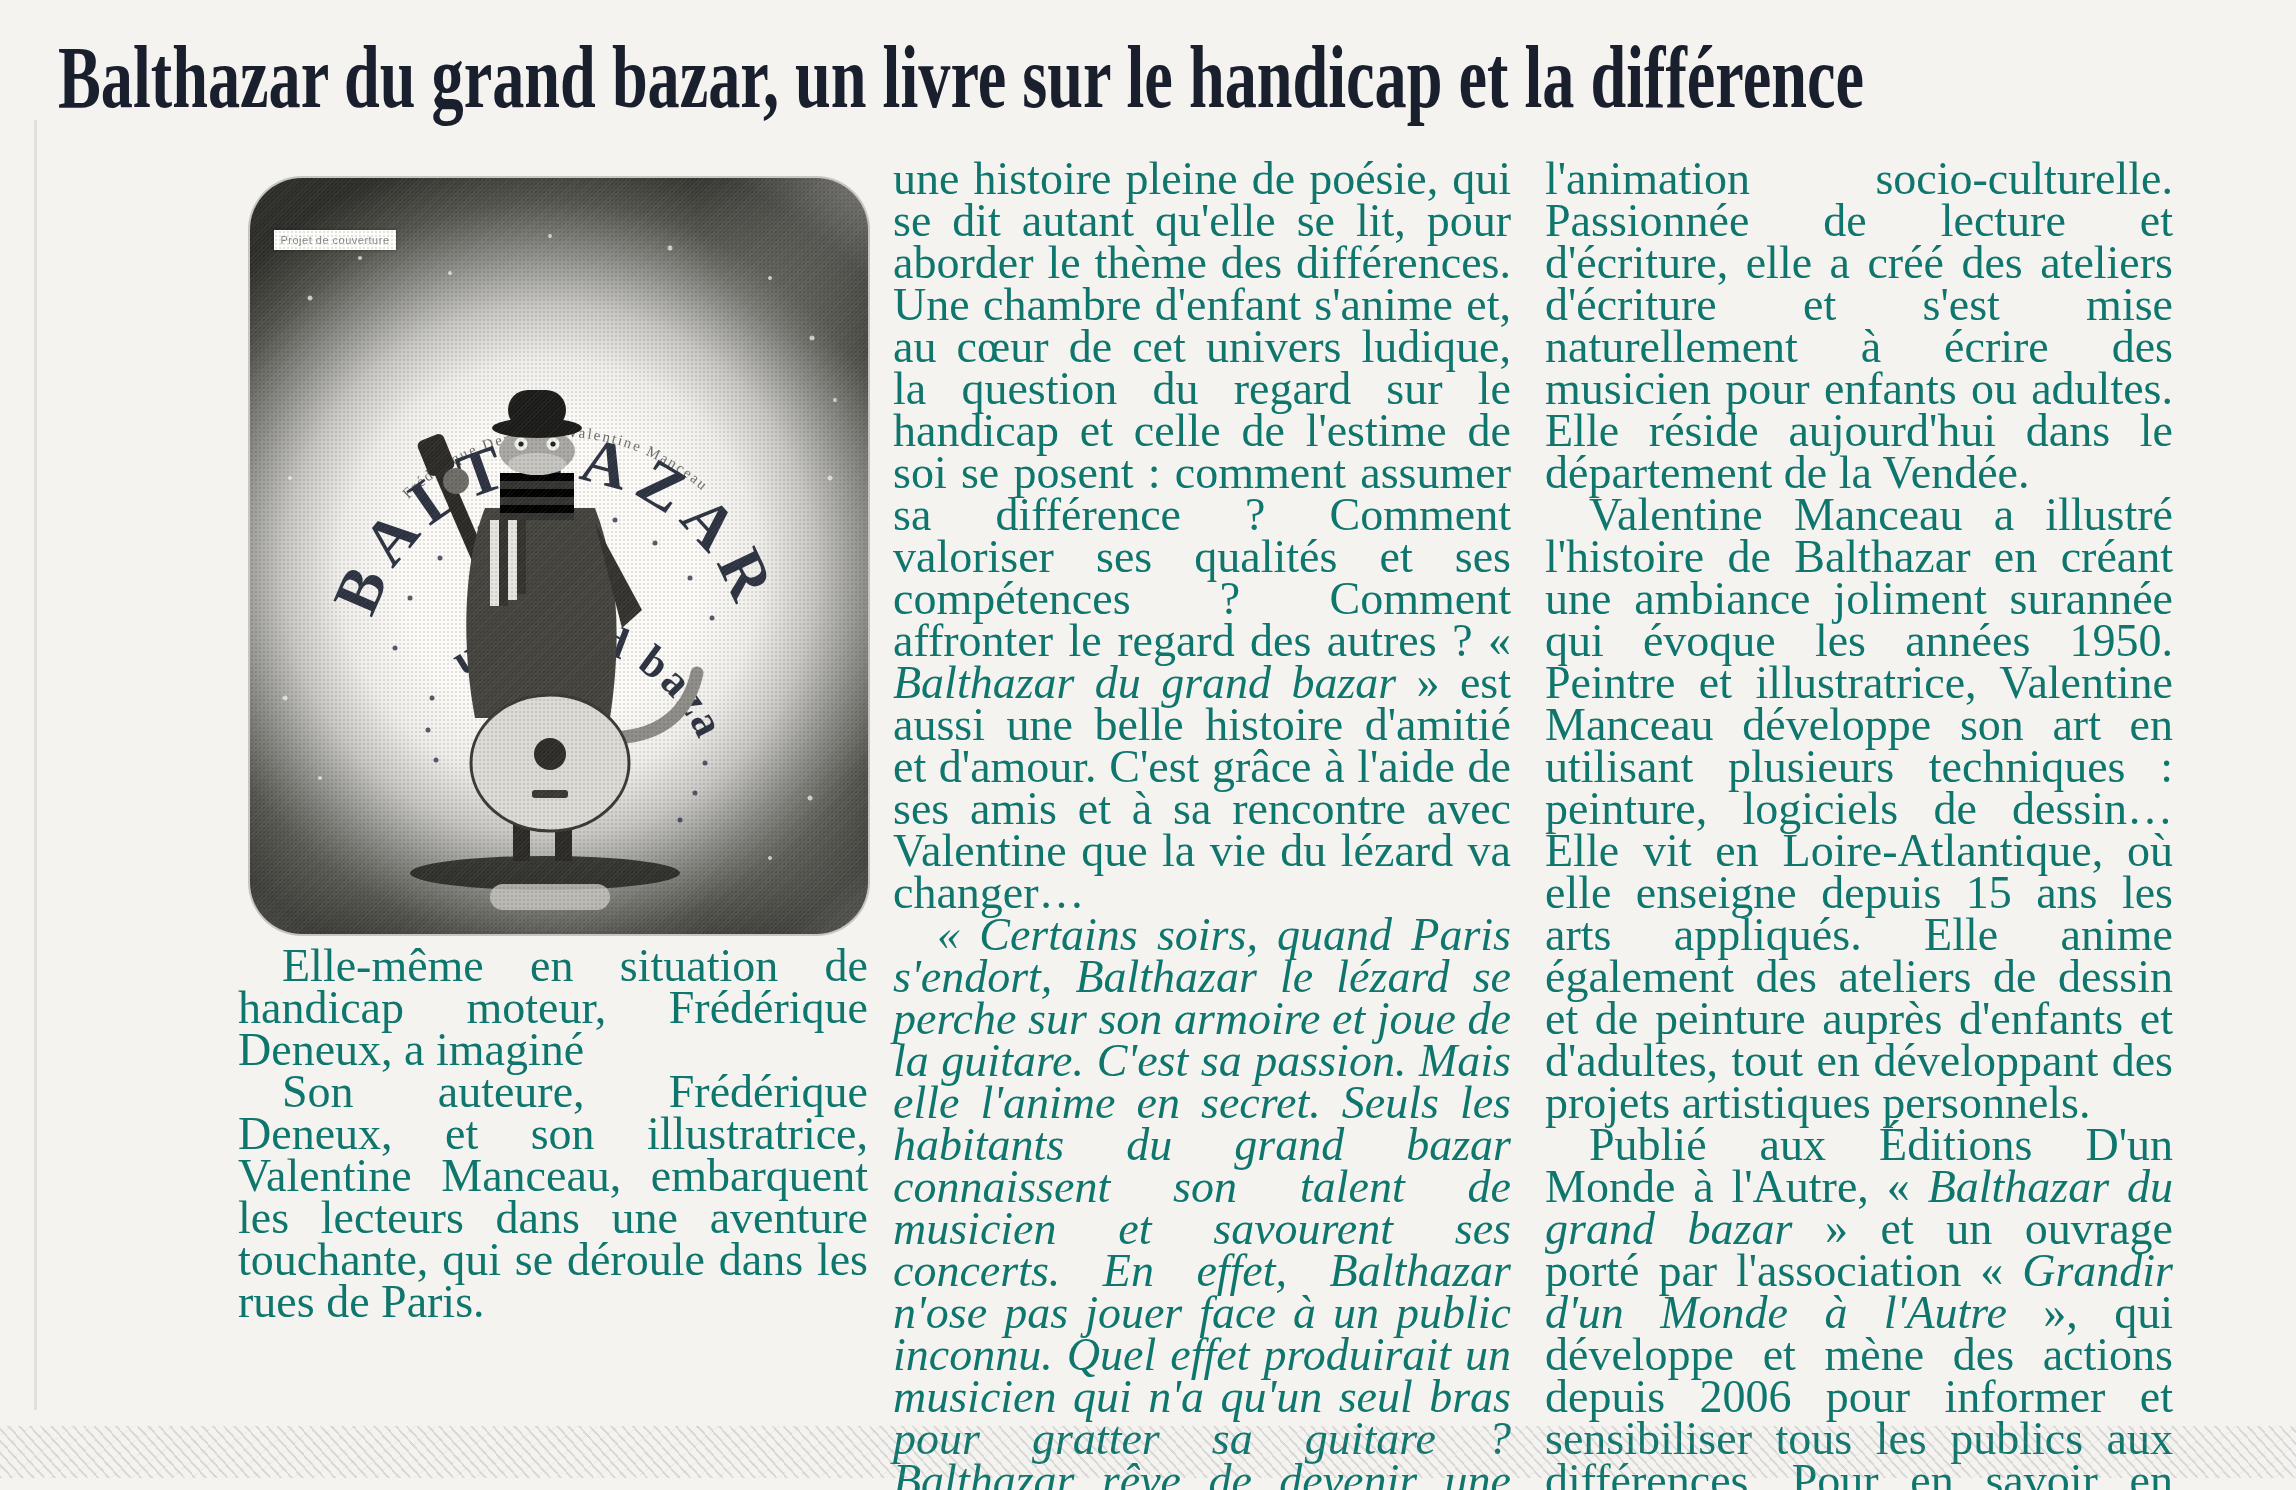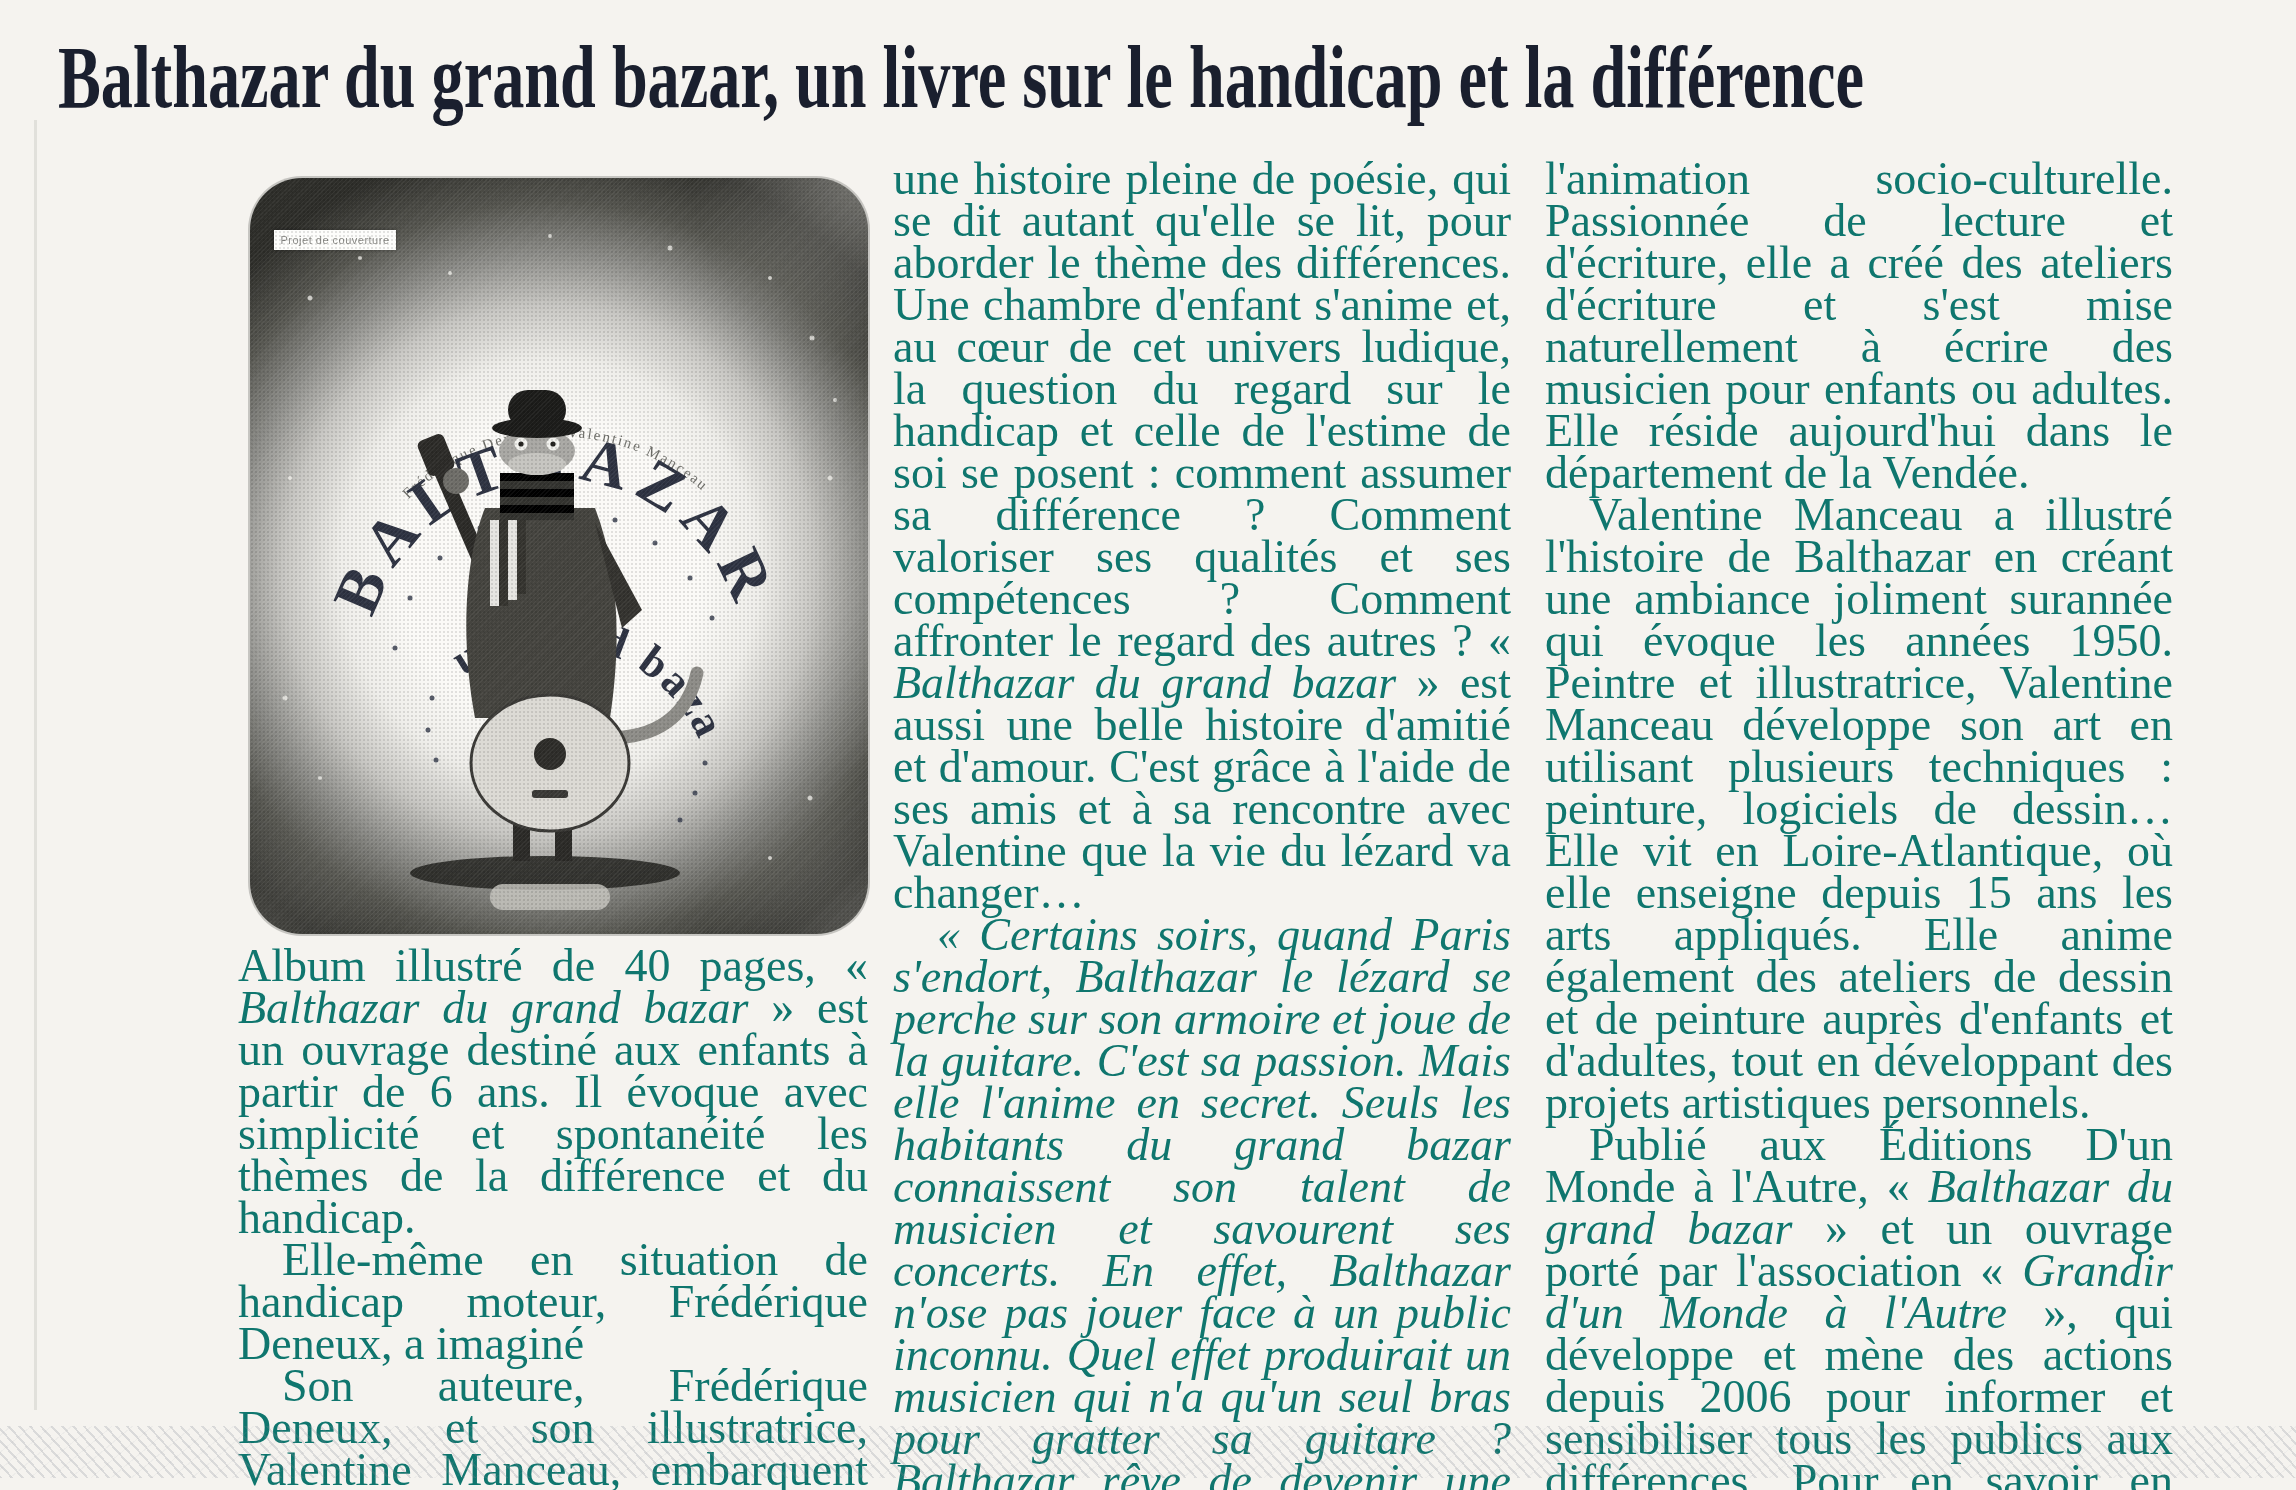--- a/index.html
+++ b/index.html
@@ -181,21 +181,20 @@
       <ellipse cx="300" cy="585" rx="79" ry="68" fill="#dcdad4" stroke="#3a3936" stroke-width="3"></ellipse>
       <circle cx="300" cy="576" r="16" fill="#2e2d2a"></circle>
       <rect x="282" y="612" width="36" height="8" rx="3" fill="#3a3936"></rect>
     </g>
   </svg>
 
   <div class="cover-tag">Projet de couverture</div>
 </div>
 
 <div id="col-caption" class="col">
-    <p class="para"><span>Album illustré de 40 pages, « </span><span class="it">Balthazar du grand bazar</span><span> » est un ouvrage destiné aux enfants à partir de 6 ans. Il évoque avec simplicité et spontanéité les thèmes de la différence et du handicap.</span></p>
     <p class="para indent"><span>Elle-même en situation de handicap moteur, Frédérique Deneux, a imaginé</span></p>
     <p class="para indent"><span>Son auteure, Frédérique Deneux, et son illustratrice, Valentine Manceau, embarquent les lecteurs dans une aventure touchante, qui se déroule dans les rues de Paris.</span></p>
   </div>
 <div id="col-middle" class="col">
     <p class="para"><span>une histoire pleine de poésie, qui se dit autant qu'elle se lit, pour aborder le thème des différences. Une chambre d'enfant s'anime et, au cœur de cet univers ludique, la question du regard sur le handicap et celle de l'estime de soi se posent : comment assumer sa différence ? Comment valoriser ses qualités et ses compétences ? Comment affronter le regard des autres ? « </span><span class="it">Balthazar du grand bazar</span><span> » est aussi une belle histoire d'amitié et d'amour. C'est grâce à l'aide de ses amis et à sa rencontre avec Valentine que la vie du lézard va changer…</span></p>
     <p class="para indent italic"><span>« Certains soirs, quand Paris s'endort, Balthazar le lézard se perche sur son armoire et joue de la guitare. C'est sa passion. Mais elle l'anime en secret. Seuls les habitants du grand bazar connaissent son talent de musicien et savourent ses concerts. En effet, Balthazar n'ose pas jouer face à un public inconnu. Quel effet produirait un musicien qui n'a qu'un seul bras pour gratter sa guitare ? Balthazar rêve de devenir une star mais il a peur du regard des autres. Heureusement, ses amis vont l'aider à trouver le courage pour aller se produire en-dehors du grand bazar… ».</span></p>
     <p class="para indent"><span>Après des études littéraires, Frédérique Deneux, a travaillé dans le secteur de</span></p>
   </div>
 <div id="col-right" class="col">
     <p class="para"><span>l'animation socio-culturelle. Passionnée de lecture et d'écriture, elle a créé des ateliers d'écriture et s'est mise naturellement à écrire des musicien pour enfants ou adultes. Elle réside aujourd'hui dans le département de la Vendée.</span></p>

